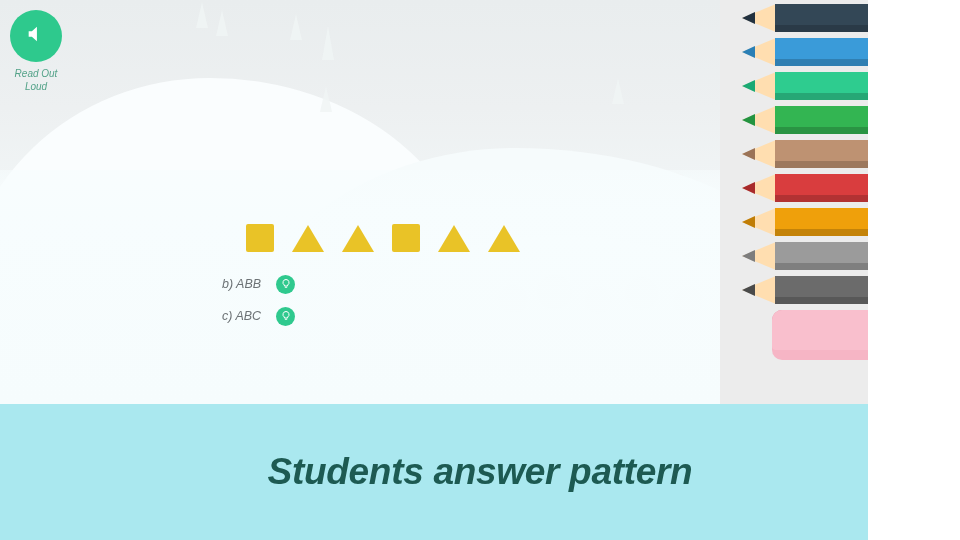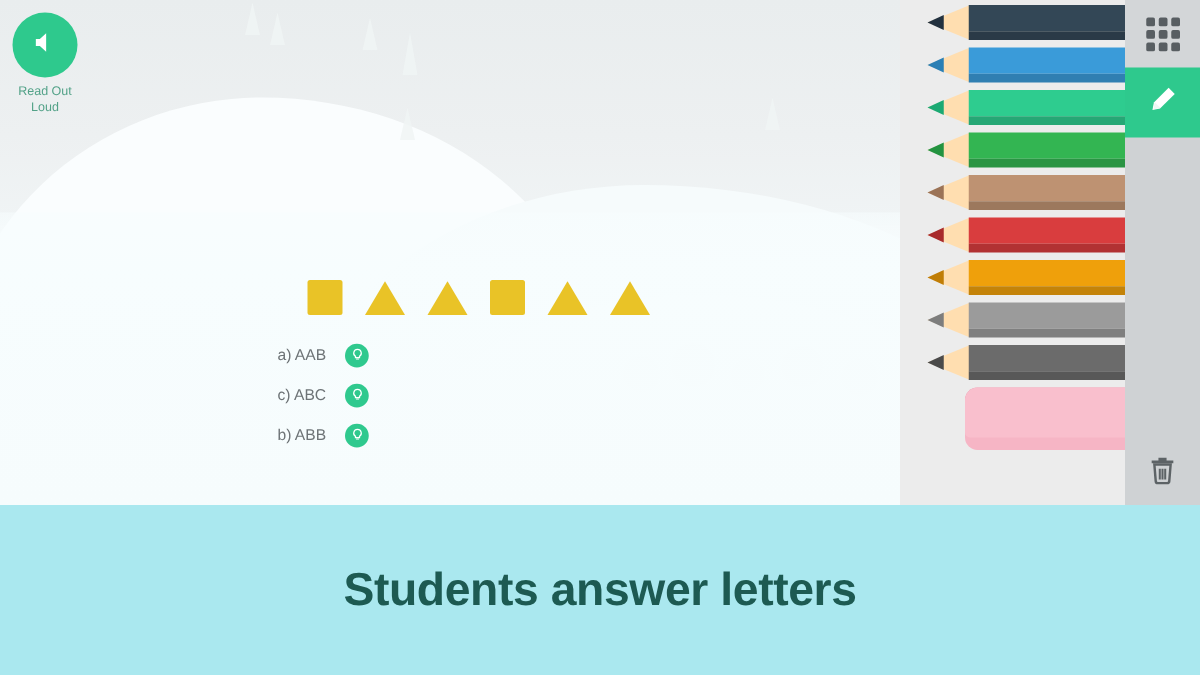--- a/index.html
+++ b/index.html
@@ -1,21 +1,21 @@
 <!DOCTYPE html>
 <html><head>
 <meta charset="utf-8">
 <style>
   html,body{margin:0;padding:0;}
   body{
     width:960px;height:540px;overflow:hidden;
     font-family:"Liberation Sans", sans-serif;
     background:#ffffff;
   }
-  .screen{position:relative;width:960px;height:540px;overflow:hidden;}
+  .screen{position:relative;width:868px;height:540px;overflow:hidden;font-style:italic;}
 
   
   .app{position:absolute;left:0;top:0;width:960px;height:404px;overflow:hidden;background:#f3f6f7;}
 
   
   .scene{position:absolute;left:0;top:0;width:720px;height:404px;overflow:hidden;
          background:linear-gradient(180deg,#eceff1 0%,#eef1f2 34%,#f4f8f9 52%,#f7fbfc 70%,#f8fcfd 100%);}
   .scene .sky{position:absolute;left:0;top:0;width:720px;height:180px;
               background:linear-gradient(180deg,#e9edee 0%,#edf0f1 60%,#f0f4f5 100%);}
   .scene .forest{position:absolute;left:0;top:0;width:720px;height:200px;opacity:.55;
@@ -150,46 +150,37 @@
       <div class="sq"></div>
       <div class="tri"></div>
       <div class="tri"></div>
       <div class="sq"></div>
       <div class="tri"></div>
       <div class="tri"></div>
     </div>
 
     <div class="options">
       <div class="opt">
-        <span class="opt-label">a) AAB</span>
+        <span class="opt-label">b) ABB</span>
         <span class="bulb">
           <svg width="12" height="12" viewBox="0 0 24 24" aria-hidden="true">
             <path d="M12 3a6 6 0 0 0-3.2 11.1V16h6.4v-1.9A6 6 0 0 0 12 3z" fill="none" stroke="#fff" stroke-width="2"></path>
             <rect x="9.4" y="17.4" width="5.2" height="1.9" rx=".9" fill="#fff"></rect>
           </svg>
         </span>
       </div>
       <div class="opt">
         <span class="opt-label">c) ABC</span>
         <span class="bulb">
           <svg width="12" height="12" viewBox="0 0 24 24" aria-hidden="true">
             <path d="M12 3a6 6 0 0 0-3.2 11.1V16h6.4v-1.9A6 6 0 0 0 12 3z" fill="none" stroke="#fff" stroke-width="2"></path>
             <rect x="9.4" y="17.4" width="5.2" height="1.9" rx=".9" fill="#fff"></rect>
           </svg>
         </span>
       </div>
-      <div class="opt">
-        <span class="opt-label">b) ABB</span>
-        <span class="bulb">
-          <svg width="12" height="12" viewBox="0 0 24 24" aria-hidden="true">
-            <path d="M12 3a6 6 0 0 0-3.2 11.1V16h6.4v-1.9A6 6 0 0 0 12 3z" fill="none" stroke="#fff" stroke-width="2"></path>
-            <rect x="9.4" y="17.4" width="5.2" height="1.9" rx=".9" fill="#fff"></rect>
-          </svg>
-        </span>
-      </div>
     </div>
 
     <div class="palette">
       <div class="pencil" style="top:4px;">
         <div class="tip"></div>
         <div class="lead" style="border-right-color:#22313f;"></div>
         <div class="body">
           <div class="main" style="background:#334756;"></div>
             <div class="shade" style="background:#334756;"></div>
         </div>
@@ -292,16 +283,16 @@
         <svg width="26" height="26" viewBox="0 0 24 24" aria-hidden="true">
           <path d="M9 3h6v2h5v2H4V5h5z" fill="#5d6366"></path>
           <path d="M6 8h12l-1 12.2a1.6 1.6 0 0 1-1.6 1.5H8.6A1.6 1.6 0 0 1 7 20.2z" fill="none" stroke="#5d6366" stroke-width="1.8"></path>
           <path d="M10 11v8M12 11v8M14 11v8" stroke="#5d6366" stroke-width="1.5"></path>
         </svg>
       </span>
     </div>
   </div>
 
   <div class="caption">
-    <div class="line">Students answer letters</div>
+    <div class="line">Students answer pattern</div>
   </div>
 
 </div>
 
 </body></html>

